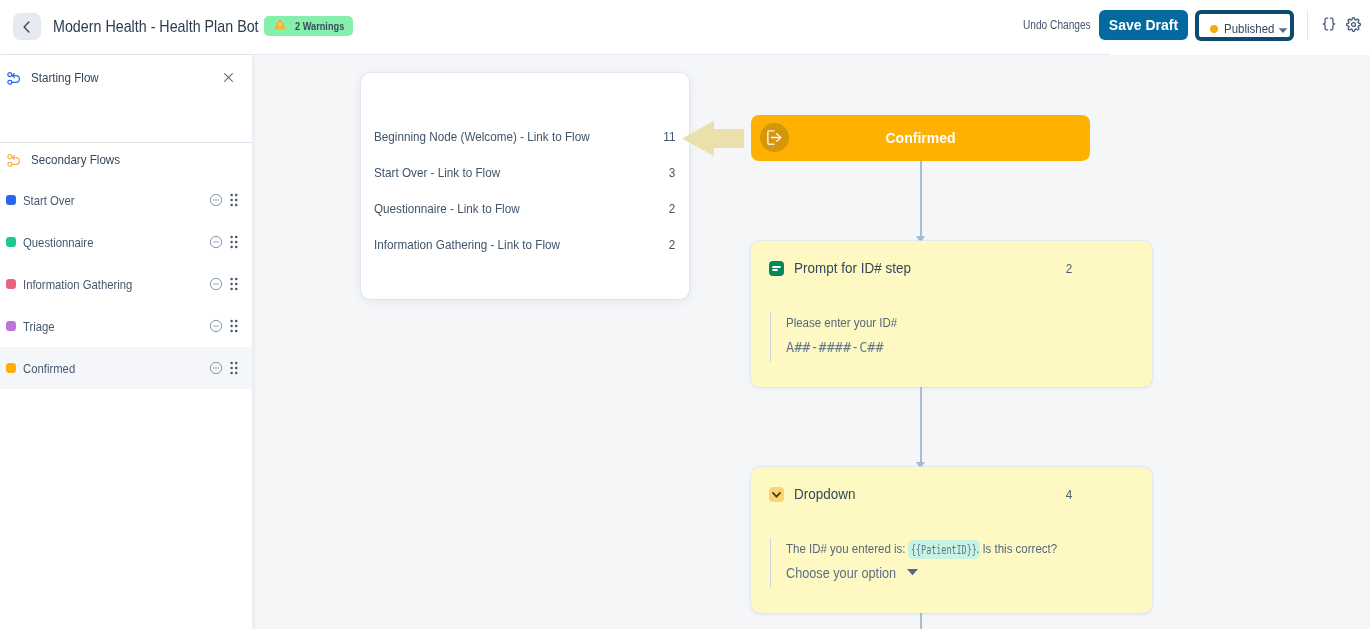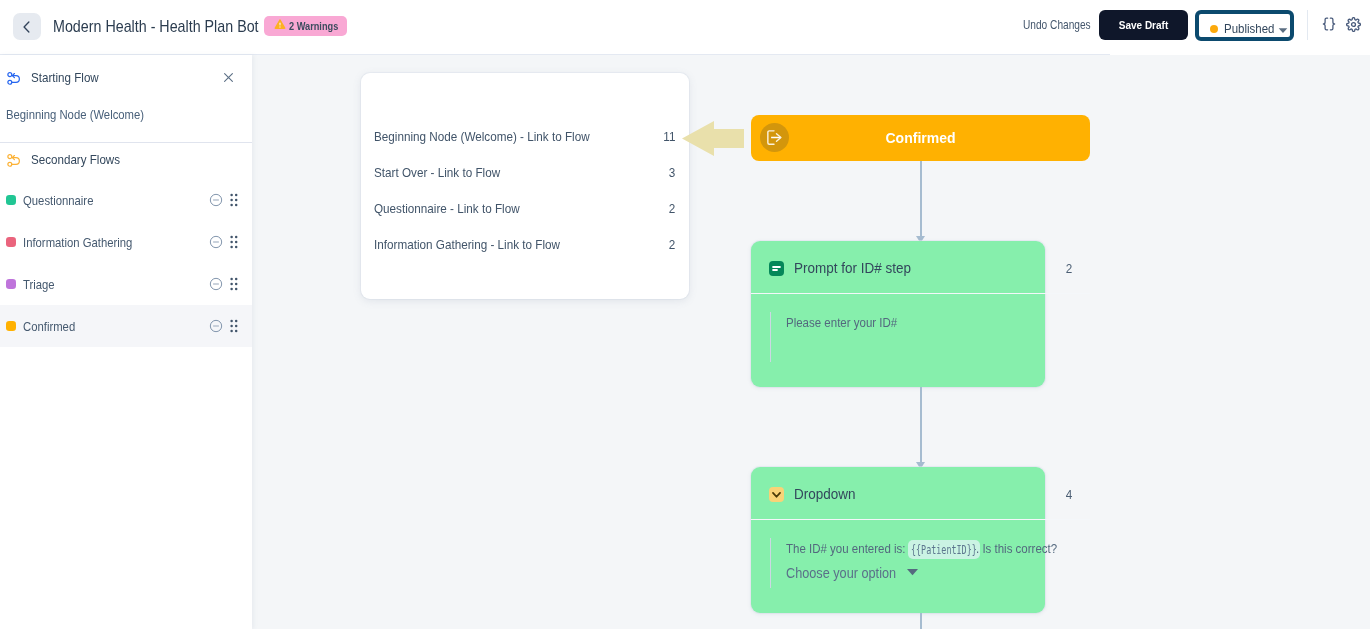--- a/index.html
+++ b/index.html
@@ -4,25 +4,25 @@
 <style>
   *{box-sizing:border-box;margin:0;padding:0;}
   html,body{width:1370px;height:629px;overflow:hidden;}
   body{font-family:"Liberation Sans",sans-serif;background:#fff;color:#3f4f65;-webkit-font-smoothing:antialiased;}
   *{-webkit-font-smoothing:antialiased;}
 
   
   .topbar{position:absolute;left:0;top:0;width:1110px;height:55px;background:#fff;border-bottom:1px solid #e4e9f2;display:flex;align-items:center;}
   .back-btn{width:28px;height:27px;margin-left:13px;margin-top:-1px;border-radius:7px;background:#e6eaf0;display:flex;align-items:center;justify-content:center;cursor:pointer;}
   .app-title{margin-left:12px;font-size:17px;font-weight:400;color:#2b3c4f;display:inline-block;transform:scaleX(.84);transform-origin:left center;margin-right:-39px;}
-  .warn-pill{margin-left:5px;margin-top:-3px;height:20px;background:#f9a8d4;border-radius:5px;display:flex;align-items:center;padding:0 10px;gap:3px;cursor:pointer;}
+  .warn-pill{margin-left:5px;margin-top:-3px;height:20px;background:#86efac;border-radius:5px;display:flex;align-items:center;padding:0 10px;gap:9px;cursor:pointer;}
   .warn-pill .lbl{font-size:11.5px;font-weight:600;color:#3c4c5e;display:inline-block;transform:scaleX(.8);transform-origin:left center;margin-right:-13px;}
   .topbar-right{position:absolute;left:1000px;top:10px;width:370px;display:flex;align-items:center;gap:0;}
   .undo{position:absolute;left:23px;top:7px;font-size:13px;font-weight:500;color:#44566c;cursor:pointer;display:inline-block;transform:scaleX(.78);transform-origin:left center;}
-  .save-btn{position:absolute;left:99px;top:0px;height:30px;width:89px;background:#0f172a;color:#fff;font-size:10px;font-weight:600;border-radius:6px;display:flex;align-items:center;justify-content:center;cursor:pointer;}
+  .save-btn{position:absolute;left:99px;top:0px;height:30px;width:89px;background:#0369a1;color:#fff;font-size:14px;font-weight:600;border-radius:6px;display:flex;align-items:center;justify-content:center;cursor:pointer;}
   .pub-btn{position:absolute;left:195px;top:0px;height:31px;width:99px;border:4px solid #0c4a6e;border-radius:6px;cursor:pointer;background:#fff;}
   .pub-dot{position:absolute;left:11px;top:11px;width:8px;height:8px;border-radius:50%;background:#fba90c;}
   .pub-lbl{position:absolute;left:25px;top:7px;font-size:13.5px;font-weight:500;color:#31465c;display:inline-block;transform:scaleX(.85);transform-origin:left center;}
   .vline{position:absolute;left:307px;top:0px;width:1px;height:30px;background:#e3e9f1;}
   .icon-btn{position:absolute;top:2px;width:24px;height:24px;display:flex;align-items:center;justify-content:center;cursor:pointer;}
 
   
   .sidebar{position:absolute;left:0;top:55px;width:252px;height:574px;background:#fff;box-shadow:2px 0 4px rgba(120,140,170,.09);z-index:2;padding-left:20px;}
   .sb-head{position:absolute;left:0;top:0;width:252px;height:45px;}
   .sb-head .fi{position:absolute;left:7px;top:16px;}
@@ -55,21 +55,21 @@
   .link-row .c{position:absolute;right:14px;top:11px;font-size:13px;color:#415469;display:inline-block;transform:scaleX(.9);transform-origin:right center;}
 
   
   .bigarrow{position:absolute;left:430px;top:66px;width:62px;height:35px;z-index:5;}
 
   
   .node-top{position:absolute;left:499px;top:60px;width:339px;height:46px;background:#ffb101;border-radius:8px;}
   .node-top .circ{position:absolute;left:9px;top:8px;width:29px;height:29px;border-radius:50%;background:#d3960c;display:flex;align-items:center;justify-content:center;}
   .node-top .t{position:absolute;left:0;top:15px;width:339px;text-align:center;font-size:14px;font-weight:700;color:#fff;}
 
-  .card{position:absolute;left:499px;width:294px;background:#86efac;border-radius:9px;box-shadow:0 1px 4px rgba(92,112,140,.12),0 0 0 1px rgba(225,231,240,.55);}
+  .card{position:absolute;left:499px;width:401px;background:#fef9c3;border-radius:9px;box-shadow:0 1px 4px rgba(92,112,140,.12),0 0 0 1px rgba(225,231,240,.55);}
   .card-head{position:absolute;left:0;top:0;width:339px;height:52px;}
   .card-head .sq{position:absolute;left:18px;top:20px;width:15px;height:15px;border-radius:4px;display:flex;align-items:center;justify-content:center;}
   .card-head .t{position:absolute;left:43px;top:19px;font-size:14.5px;color:#33475c;display:inline-block;transform:scaleX(.93);transform-origin:left center;}
   .card-head .n{position:absolute;right:18px;top:20px;font-size:13px;color:#4b5e73;display:inline-block;transform:scaleX(.9);transform-origin:right center;}
   .card-sep{position:absolute;left:0;top:52px;width:339px;height:1px;background:#f4f7fa;}
   .card-body{position:absolute;left:0;top:53px;width:339px;padding:18px 18px 0 19px;}
   .barwrap{border-left:1.5px solid #ccd7e3;padding-left:15px;height:50px;}
   .msg{font-size:12.5px;color:#53687e;line-height:23px;display:block;height:23px;white-space:nowrap;text-decoration:underline;}
   .msg>span{vertical-align:middle;}
   .drow{white-space:nowrap;font-size:13.8px;color:#5a7089;}
@@ -135,37 +135,52 @@
           <path d="M7.9 2.7 5.7 4.9l2.2 2.2"></path>
         </g>
     </svg>
     <span class="t">Starting Flow</span>
     <span class="x">
       <svg width="15" height="15" viewBox="0 0 20 20" fill="none" stroke="#5d7086" stroke-width="1.5" stroke-linecap="round">
           <path d="M4.8 4.8l10.4 10.4M15.2 4.8L4.8 15.2"></path>
         </svg>
     </span>
   </div>
-  <div class="sb-begin">
-      <span>Beginning Node (Welcome)</span>
-    </div>
   <div class="sb-sep"></div>
   <div class="sb-sec">
     <svg class="fi" width="15" height="14" viewBox="0 0 16 15">
       <g fill="none" stroke="#fcb134" stroke-width="1.3" stroke-linecap="round" stroke-linejoin="round">
           <circle cx="3" cy="3.9" r="2.1"></circle>
           <circle cx="3" cy="12.1" r="2.1"></circle>
           <path d="M5.2 12.1h4.4a3.6 3.6 0 0 0 0-7.2H6.1"></path>
           <path d="M7.9 2.7 5.7 4.9l2.2 2.2"></path>
         </g>
     </svg>
     <span class="t">Secondary Flows</span>
   </div>
   <div id="sb-items">
       <div class="sb-item">
+        <span class="sw" style="background:#2565ef"></span>
+        <span class="t">Start Over</span>
+        <span class="acts">
+          <span><svg width="14" height="14" viewBox="0 0 20 20">
+              <circle cx="10" cy="10" r="8.1" fill="none" stroke="#7b8fa8" stroke-width="1.35"></circle>
+              <rect x="5.6" y="9.1" width="8.8" height="1.8" rx=".9" fill="#b9c4d1"></rect>
+            </svg></span>
+          <span style="margin-left:-1px"><svg width="8" height="14" viewBox="0 0 8 14">
+              <circle cx="1.6" cy="2" r="1.25" fill="#41546a"></circle>
+              <circle cx="6.2" cy="2" r="1.25" fill="#41546a"></circle>
+              <circle cx="1.6" cy="7" r="1.25" fill="#41546a"></circle>
+              <circle cx="6.2" cy="7" r="1.25" fill="#41546a"></circle>
+              <circle cx="1.6" cy="12" r="1.25" fill="#41546a"></circle>
+              <circle cx="6.2" cy="12" r="1.25" fill="#41546a"></circle>
+            </svg></span>
+        </span>
+      </div>
+      <div class="sb-item">
         <span class="sw" style="background:#21c694"></span>
         <span class="t">Questionnaire</span>
         <span class="acts">
           <span><svg width="14" height="14" viewBox="0 0 20 20">
               <circle cx="10" cy="10" r="8.1" fill="none" stroke="#7b8fa8" stroke-width="1.35"></circle>
               <rect x="5.6" y="9.1" width="8.8" height="1.8" rx=".9" fill="#b9c4d1"></rect>
             </svg></span>
           <span style="margin-left:-1px"><svg width="8" height="14" viewBox="0 0 8 14">
               <circle cx="1.6" cy="2" r="1.25" fill="#41546a"></circle>
               <circle cx="6.2" cy="2" r="1.25" fill="#41546a"></circle>
@@ -259,20 +274,21 @@
             <rect x="2.3" y="7.6" width="6.2" height="2" rx="1" fill="#fff"></rect>
           </svg>
       </span>
       <span class="t">Prompt for ID# step</span>
       <span class="n">2</span>
     </div>
     <div class="card-sep"></div>
     <div class="card-body">
       <div class="barwrap">
         <div class="msg"><span class="msg-simple">Please enter your ID#</span></div>
+        <div class="msg mono"><span class="msg-simple">A##-####-C##</span></div>
       </div>
     </div>
   </div>
 
   <div class="conn" style="left:668px;top:332px;height:76px;"></div>
   <svg style="position:absolute;left:663.5px;top:407px;" width="9" height="7" viewBox="0 0 9 7">
       <path d="M0 0 L4.5 7 L9 0 Z" fill="#a6bcd0"></path>
     </svg>
 
   <div class="card" id="card2" style="top:412px;height:146px;">

